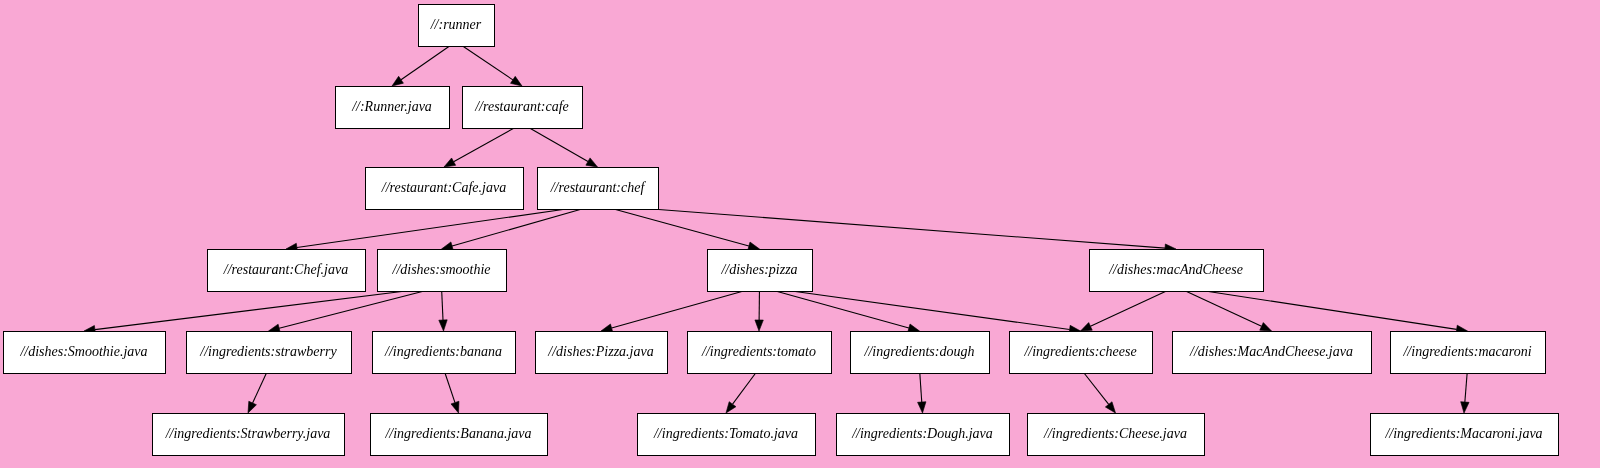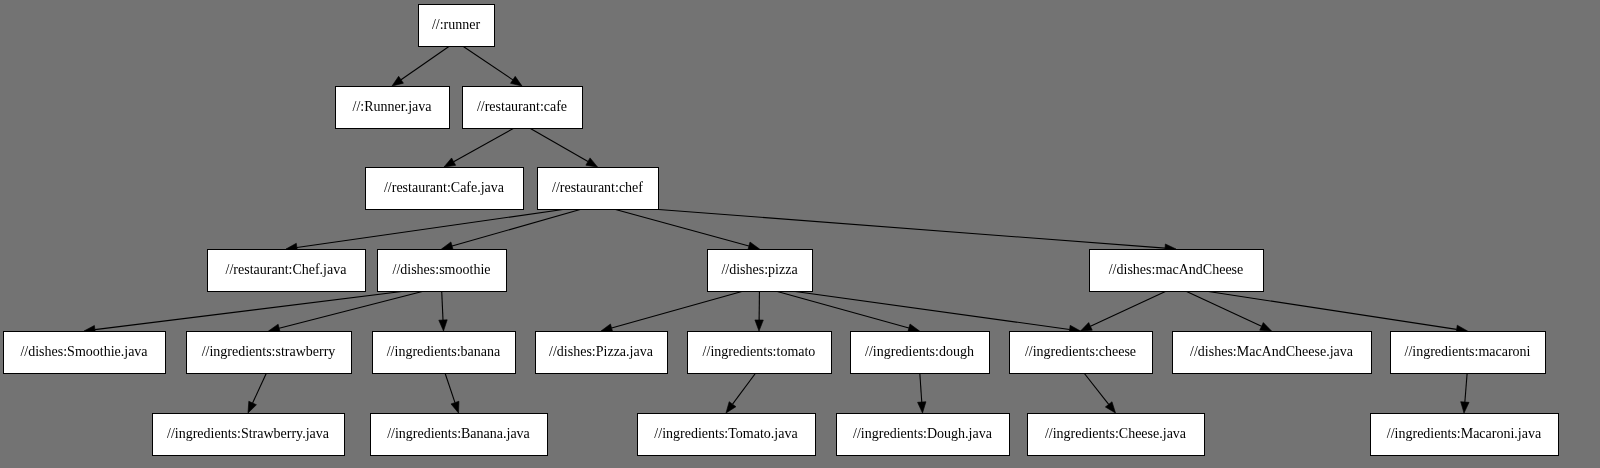--- a/index.html
+++ b/index.html
@@ -4,23 +4,24 @@
 <style>
   html, body {
     margin: 0;
     padding: 0;
     background: #ffffff;
   }
   #canvas {
     position: relative;
     width: 1600px;
     height: 468px;
-    background: #737373;
+    background: #f9a8d4;
     overflow: hidden;
     font-family: "Liberation Serif", "DejaVu Serif", serif;
+    font-style: italic;
   }
   #graph-svg {
     position: absolute;
     left: 0;
     top: 0;
     width: 1600px;
     height: 468px;
   }
   .node-rect {
     fill: #ffffff;

